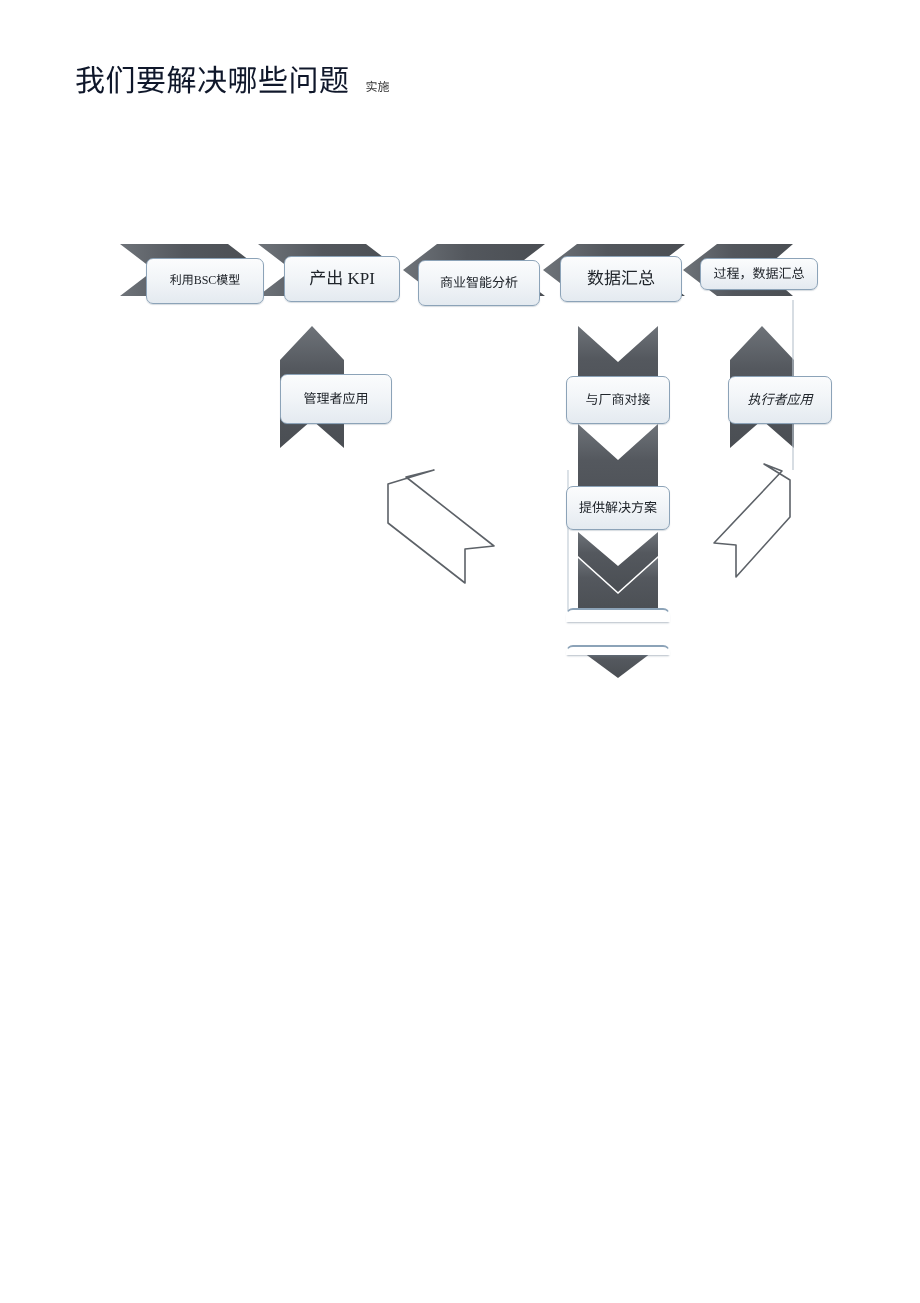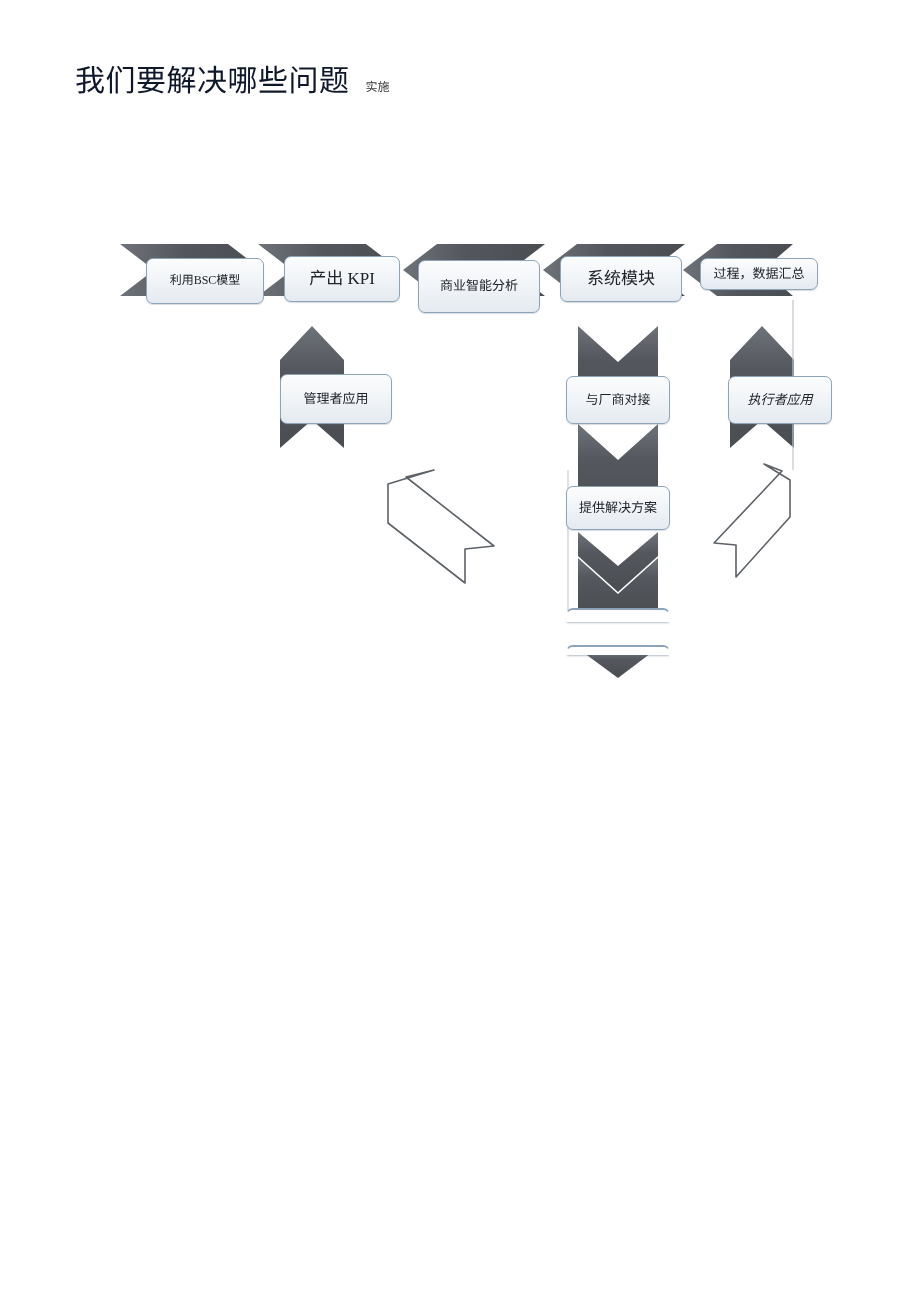--- a/index.html
+++ b/index.html
@@ -180,26 +180,26 @@
     </svg>
 
     <div class="node-box" style="left:146px; top:258px; width:118px; height:46px;">
       <span class="node-label fs-sm">利用BSC模型</span>
     </div>
 
     <div class="node-box" style="left:284px; top:256px; width:116px; height:46px;">
       <span class="node-label fs-lg">产出 KPI</span>
     </div>
 
-    <div class="node-box" style="left:418px; top:260px; width:122px; height:53px;">
+    <div class="node-box" style="left:418px; top:260px; width:122px; height:46px;">
       <span class="node-label fs-md">商业智能分析</span>
     </div>
 
     <div class="node-box" style="left:560px; top:256px; width:122px; height:46px;">
-      <span class="node-label fs-lg">系统模块</span>
+      <span class="node-label fs-lg">数据汇总</span>
     </div>
 
     <div class="node-box" style="left:700px; top:258px; width:118px; height:32px;">
       <span class="node-label fs-md">过程，数据汇总</span>
     </div>
 
     <div class="node-box" style="left:280px; top:374px; width:112px; height:50px;align-items:center;">
       <span class="node-label fs-md">管理者应用</span>
     </div>
 

